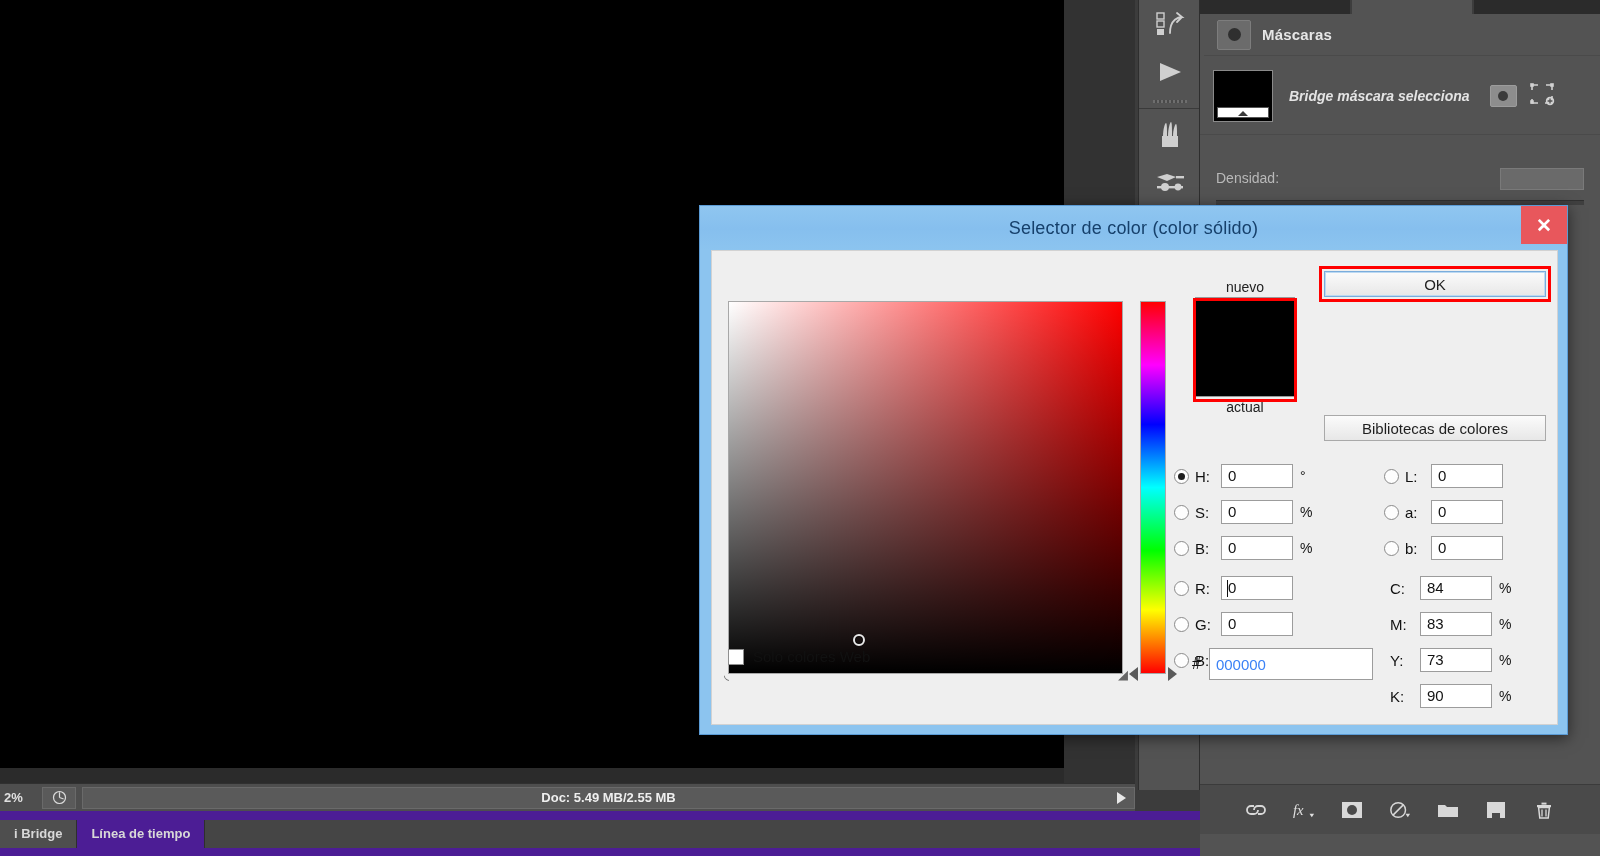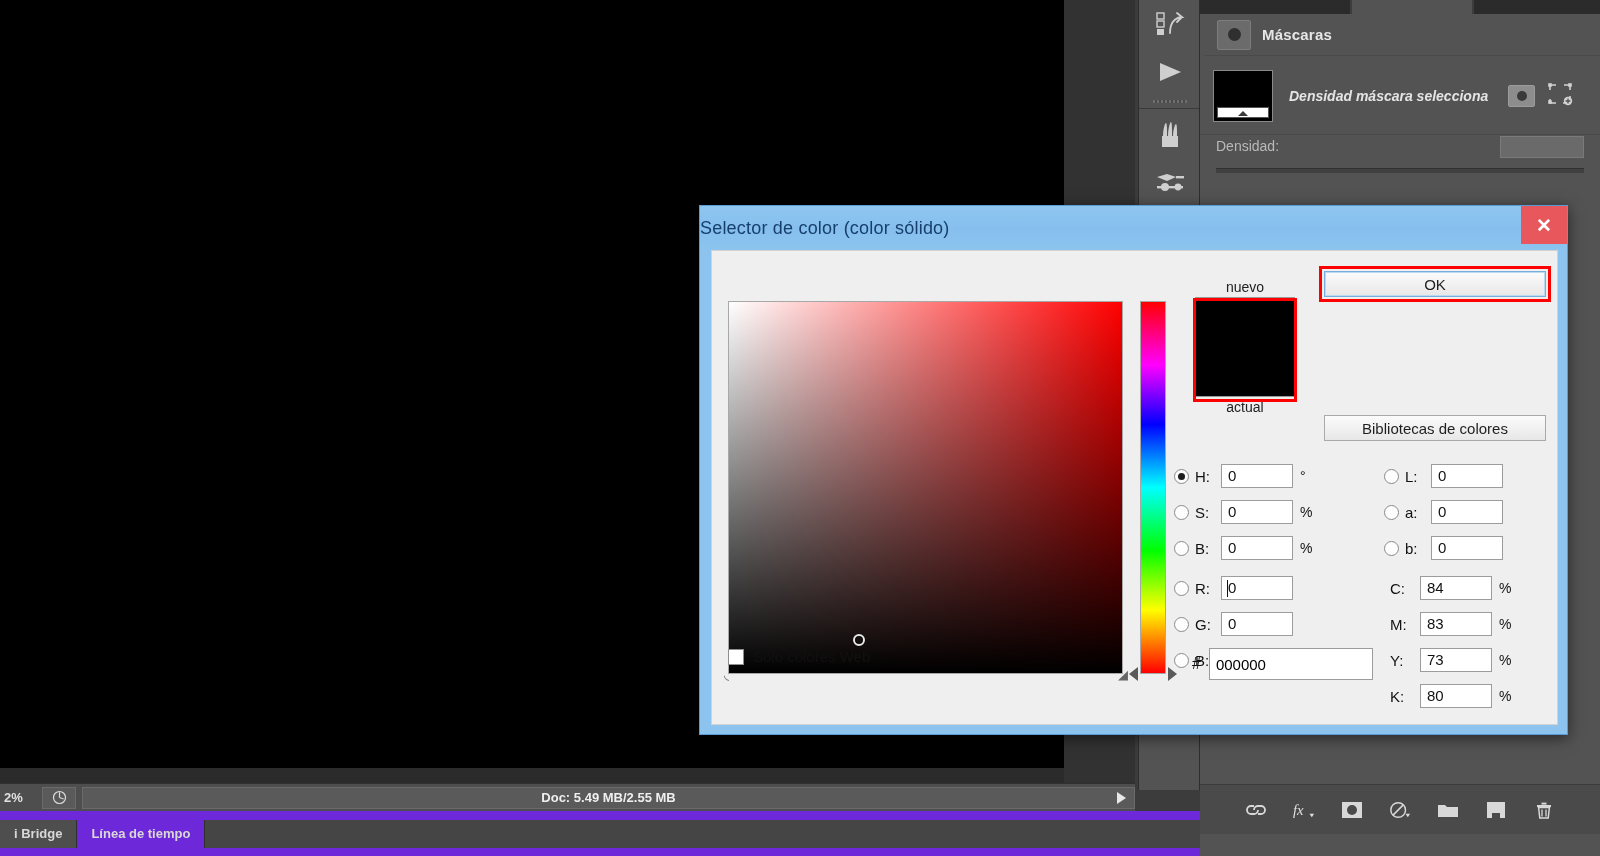--- a/index.html
+++ b/index.html
@@ -94,21 +94,21 @@
     white-space:nowrap;
   }
   .mini-icons { display:flex; align-items:center; gap:12px; margin-left:4px; }
   .mini-mask-btn{
     width:27px;height:22px;background:#8d8d8d;border:1px solid #9c9c9c;border-radius:2px;
     display:flex;align-items:center;justify-content:center;
   }
   .mini-mask-btn .d{width:10px;height:10px;border-radius:50%;background:#3a3a3a;}
 
   .panel-density {
-    position:absolute; left:0; top:120px; width:400px; height:70px;
+    position:absolute; left:0; top:152px; width:400px; height:70px;
     padding:18px 16px 0 16px;
   }
   .density-label { color:#b9b9b9; font-size:14px; }
   .density-field {
     position:absolute; right:16px; top:16px; width:84px; height:22px;
     background:#6a6a6a; border:1px solid #7a7a7a;
   }
   .density-track{
     position:absolute; left:16px; right:16px; top:48px; height:5px;
     background:#404040; border-top:1px solid #303030;
@@ -143,21 +143,21 @@
     position:relative;
   }
   .doc-info span{ color:#efefef; font-size:13px; font-weight:bold;}
   .doc-arrow{
     position:absolute; right:8px; top:50%; transform:translateY(-50%);
     width:0;height:0;border-left:9px solid #e8e8e8;
     border-top:6px solid transparent;border-bottom:6px solid transparent;
   }
   .tabbar {
     position:absolute; left:0; top:811px; width:1322px; height:45px;
-    background:#6d28d9; display:flex; align-items:center;
+    background:#4c1d95; display:flex; align-items:center;
   }
   .tab-item{
     height:28px; display:flex;align-items:center; padding:0 14px;
     color:#d8d8d8; font-size:13px; font-weight:bold;
     border-right:1px solid #2e2e2e;
   }
   .tab-item.sel{ background:#4e4e4e; }
   .tabbar-rest{ flex:1; height:28px; background:#454545; border-right:1px solid #2e2e2e;
     display:flex; align-items:center; justify-content:flex-end; padding-right:10px;}
   .hamburger{ width:16px;height:12px;display:flex;flex-direction:column;justify-content:space-between;}
@@ -166,21 +166,21 @@
   
   .dialog {
     position:absolute; left:699px; top:205px; width:869px; height:530px;
     background:#8cc4ef;
     border:1px solid #5b9bd5;
     box-shadow: 0 3px 14px rgba(0,0,0,.55);
   }
   .dlg-titlebar{
     position:relative; height:44px;
     background: linear-gradient(180deg,#8fc6f0 0%,#86bfee 52%,#8cc4ef 100%);
-    display:flex; align-items:center; 
+    display:flex; align-items:center; justify-content:center;
   }
   .dlg-title{
     color:#16406b; font-size:18px; letter-spacing:.2px;
   }
   .dlg-close{
     position:absolute; right:0; top:0; width:46px; height:38px;
     background:#e8575c; display:flex;align-items:center;justify-content:center;
     color:#fff; font-size:19px; font-weight:bold; line-height:1;
   }
   .dlg-body{
@@ -265,21 +265,21 @@
     content:""; position:absolute; left:5px; top:3px; width:1px; height:17px;
     background:#111;
   }
   .unit{ font-size:14px; color:#111; margin-left:7px; width:18px; }
 
   
   .hex-row{ position:absolute; left:480px; top:397px; display:flex; align-items:center; }
   .hex-hash{ font-size:16px; color:#111; margin-right:8px; }
   .hexfield{
     width:164px;height:24px;background:#fff;border:1px solid #9c9c9c;
-    font-size:15px;color:#000000;padding:15px 6px;display:flex;align-items:center;
+    font-size:15px;color:#3b82f6;padding:15px 6px;display:flex;align-items:center;
   }
 
   
   .web-row{ position:absolute; left:16px; top:397px; display:flex; align-items:center; gap:9px; }
   .cbox{ width:16px;height:16px;background:#fff;border:1px solid #8f8f8f; }
   .web-lbl{ font-size:15px; color:#111; }
 </style>
 </head>
 <body>
 
@@ -368,21 +368,21 @@
       <div class="mask-badge">
           <div class="dot"></div>
         </div>
       <div class="panel-title">Máscaras</div>
     </div>
 
     <div class="panel-row">
       <div class="mask-thumb">
           <div class="bar"></div>
         </div>
-      <div class="mask-text">Densidad máscara selecciona</div>
+      <div class="mask-text">Bridge máscara selecciona</div>
       <div class="mini-icons">
         <div class="mini-mask-btn">
             <div class="d"></div>
           </div>
         <div>
           <svg width="26" height="24" viewBox="0 0 26 24">
             <path d="M3 3 h6 M17 3 h6 M3 3 v5 M23 3 v5 M3 17 v4 h6 M23 14 v7 h-7" fill="none" stroke="#d2d2d2" stroke-width="1.6"></path>
             <rect x="1.2" y="1.2" width="3.6" height="3.6" fill="#d2d2d2"></rect>
             <rect x="21.2" y="1.2" width="3.6" height="3.6" fill="#d2d2d2"></rect>
             <rect x="1.2" y="18.2" width="3.6" height="3.6" fill="#d2d2d2"></rect>
@@ -540,21 +540,21 @@
         <span class="nfield">83</span>
         <span class="unit">%</span>
       </div>
       <div class="numrow" style="left:678px;top:396px;">
         <span class="nlabel wide">Y:</span>
         <span class="nfield">73</span>
         <span class="unit">%</span>
       </div>
       <div class="numrow" style="left:678px;top:432px;">
         <span class="nlabel wide">K:</span>
-        <span class="nfield">80</span>
+        <span class="nfield">90</span>
         <span class="unit">%</span>
       </div>
 
       <div class="hex-row">
         <span class="hex-hash">#</span>
         <span class="hexfield">000000</span>
       </div>
 
       <div class="web-row">
         <span class="cbox"></span>

